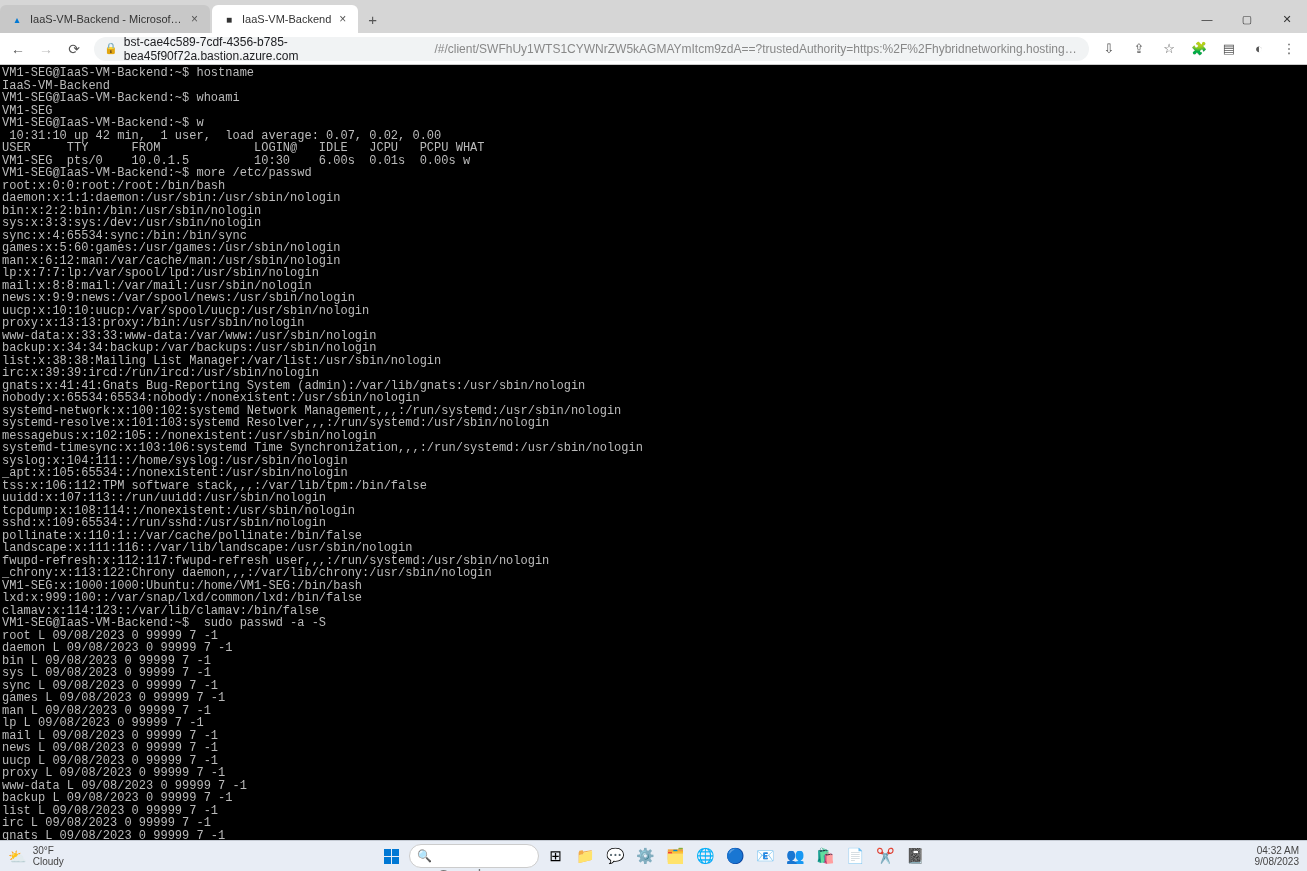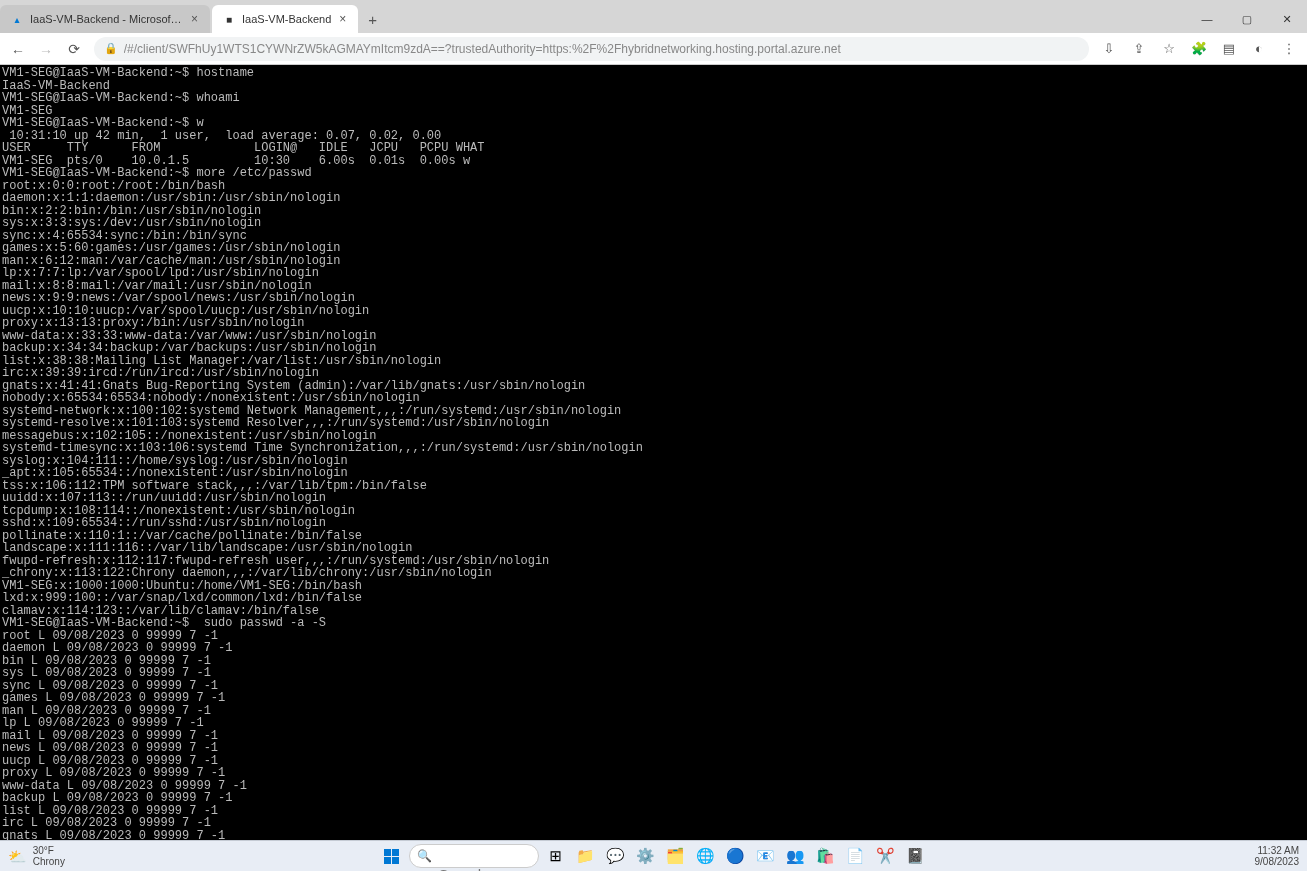--- a/index.html
+++ b/index.html
@@ -62,20 +62,21 @@
     <div class="win-btn">✕</div>
   </div>
 </div>
 
 <div class="url-bar">
   <div class="nav-btn">←</div>
   <div class="nav-btn disabled">→</div>
   <div class="nav-btn">⟳</div>
   <div class="url-field">
     <span class="lock-icon">🔒</span>
+    <span class="url-host">bst-cae4c589-7cdf-4356-b785-bea45f90f72a.bastion.azure.com</span>
     <span class="url-path">/#/client/SWFhUy1WTS1CYWNrZW5kAGMAYmItcm9zdA==?trustedAuthority=https:%2F%2Fhybridnetworking.hosting.portal.azure.net</span>
   </div>
   <div class="url-right">
     <div class="url-icon">⇩</div>
     <div class="url-icon">⇪</div>
     <div class="url-icon">☆</div>
     <div class="url-icon">🧩</div>
     <div class="url-icon">▤</div>
     <div class="url-icon">◐</div>
     <div class="url-icon">⋮</div>
@@ -162,21 +163,21 @@
 VM1-SEG P 09/14/2023 0 99999 7 -1
 lxd L 09/14/2023 -1 -1 -1 -1
 clamav L 09/20/2023 0 99999 7 -1
 VM1-SEG@IaaS-VM-Backend:~$ L - the user has a locked password while P means the user has a usable password</div>
 
 <div class="taskbar">
   <div class="weather">
     <span class="weather-icon">⛅</span>
     <span>
       <div>30°F</div>
-      <div>Chrony</div>
+      <div>Cloudy</div>
     </span>
   </div>
   <div class="tb-center">
     <div class="start-btn">
       <span class="win-logo">
           <div></div>
           <div></div>
           <div></div>
           <div></div>
         </span>
@@ -193,16 +194,16 @@
     <div class="tb-icon">🌐</div>
     <div class="tb-icon">🔵</div>
     <div class="tb-icon">📧</div>
     <div class="tb-icon">👥</div>
     <div class="tb-icon">🛍️</div>
     <div class="tb-icon">📄</div>
     <div class="tb-icon">✂️</div>
     <div class="tb-icon">📓</div>
   </div>
   <div class="clock">
-    <div>11:32 AM</div>
+    <div>04:32 AM</div>
     <div>9/08/2023</div>
   </div>
 </div>
 
 </body></html>

